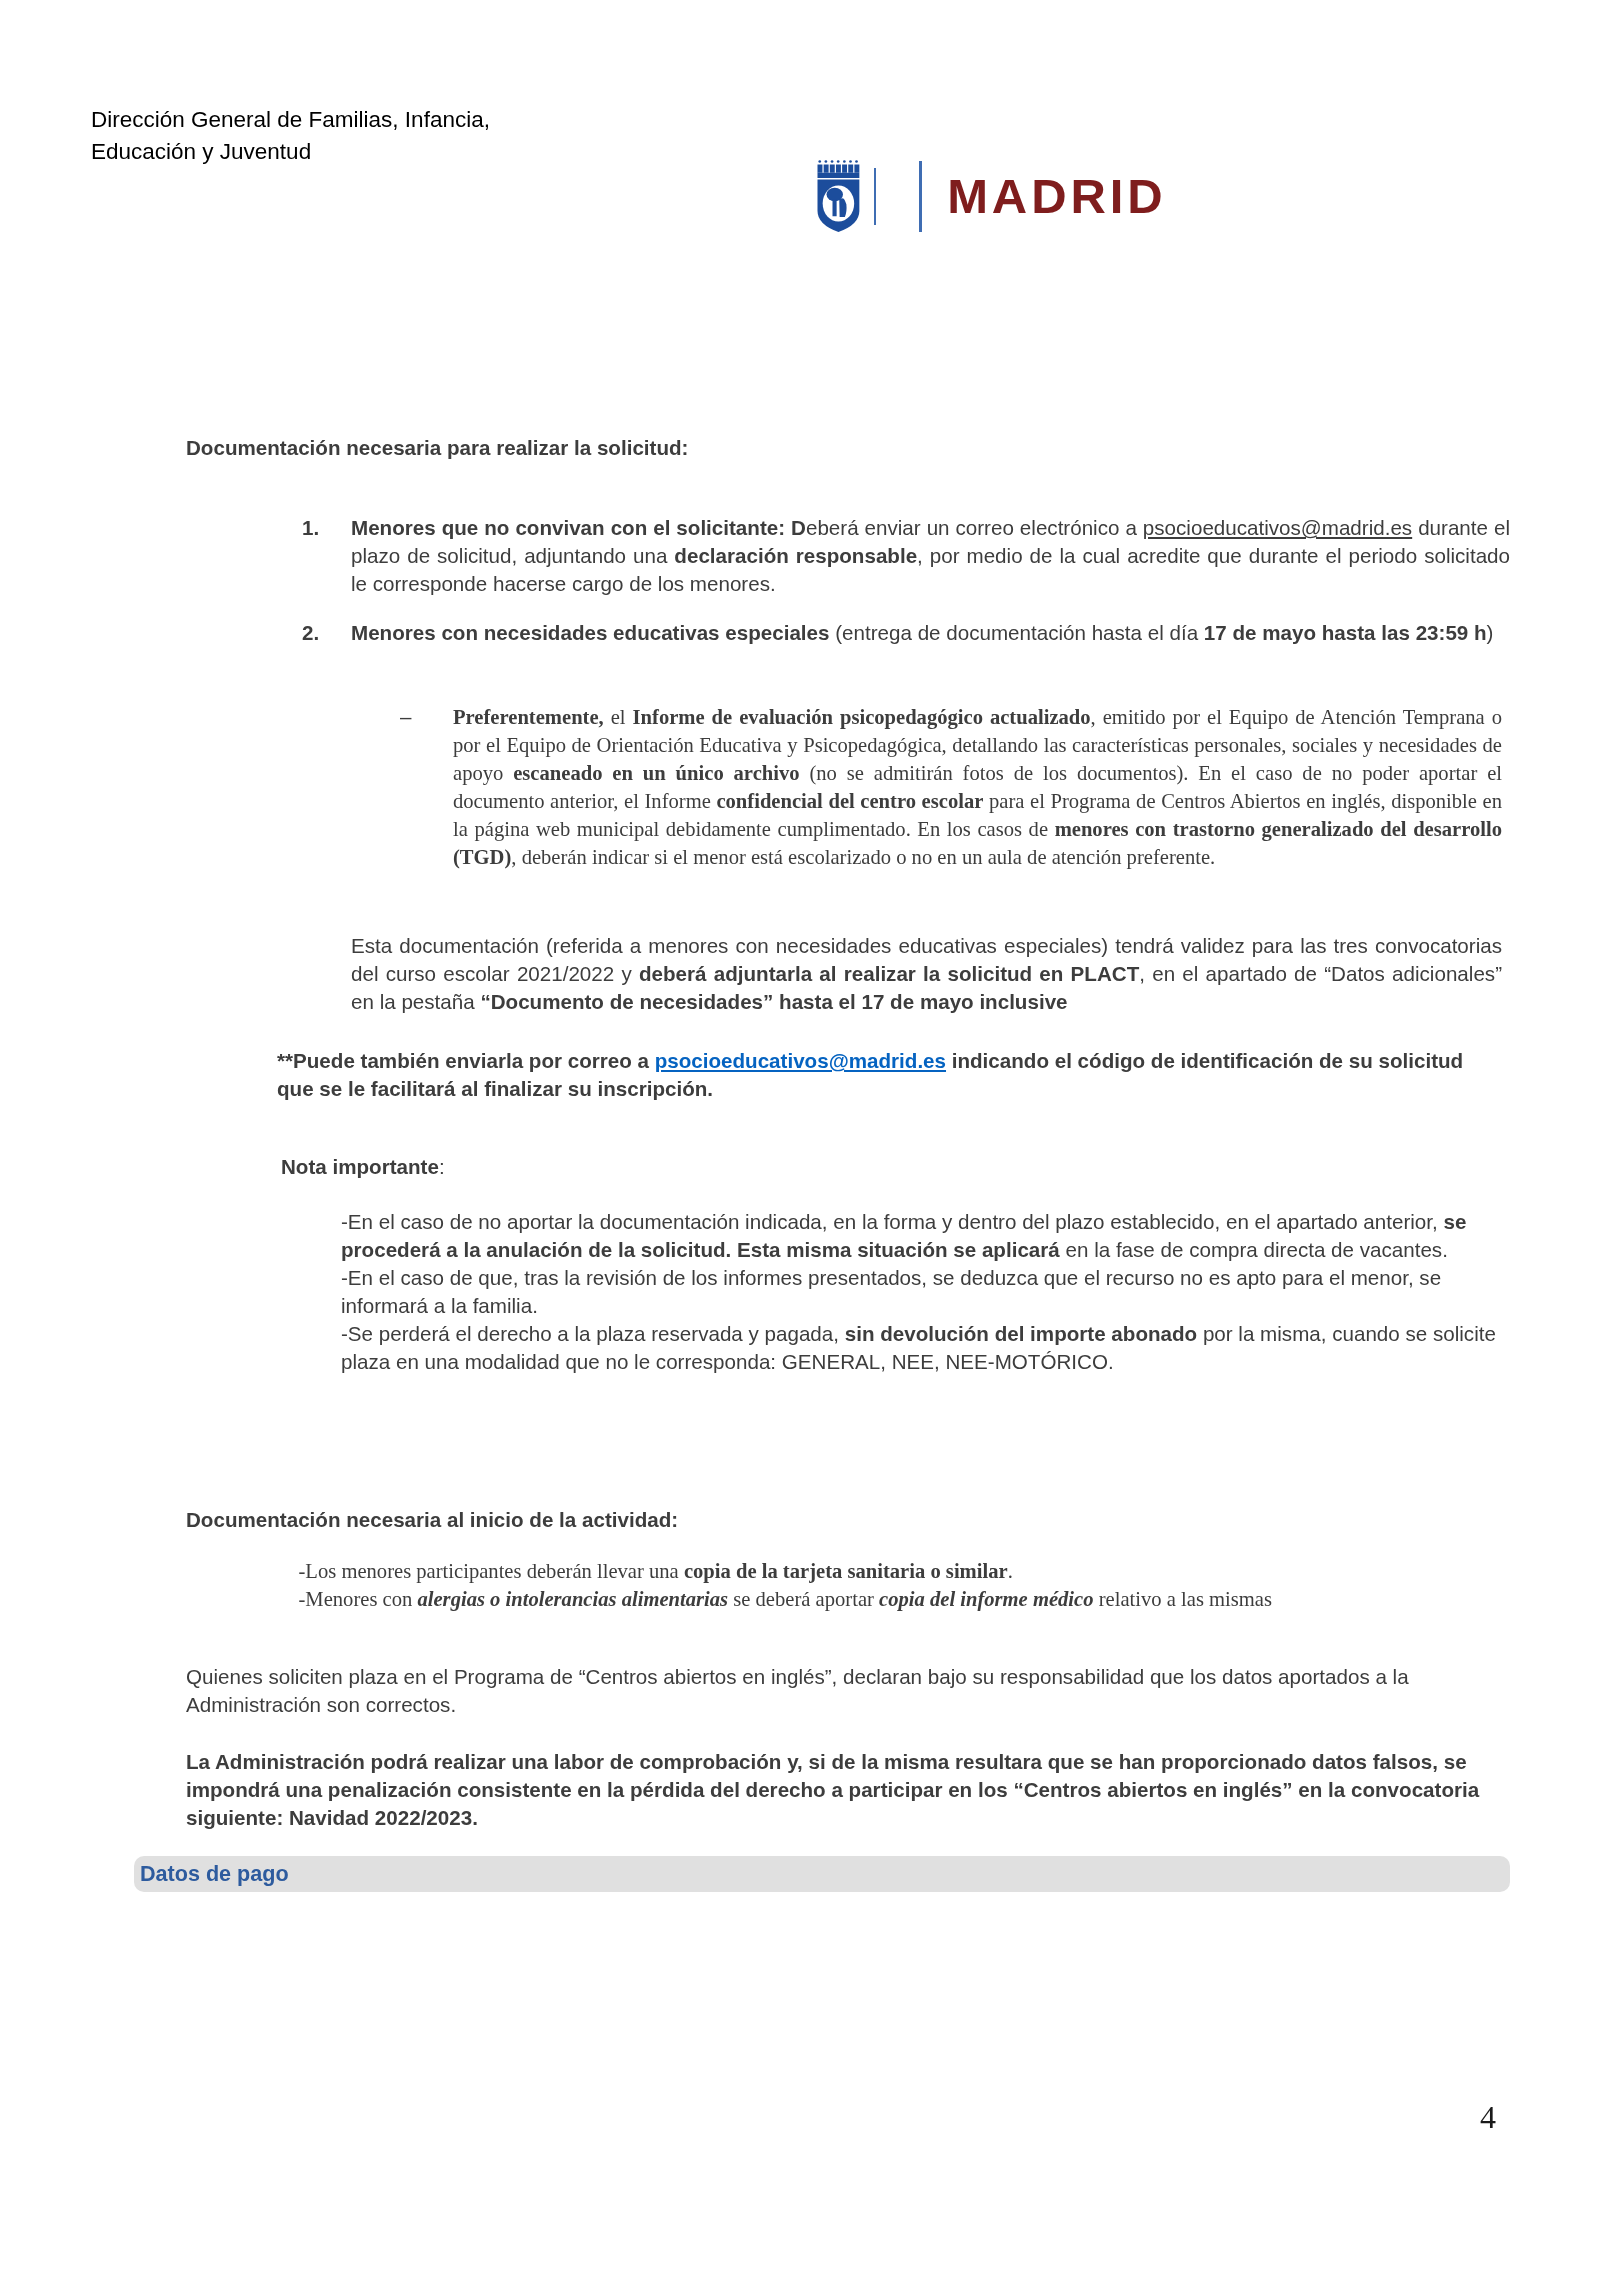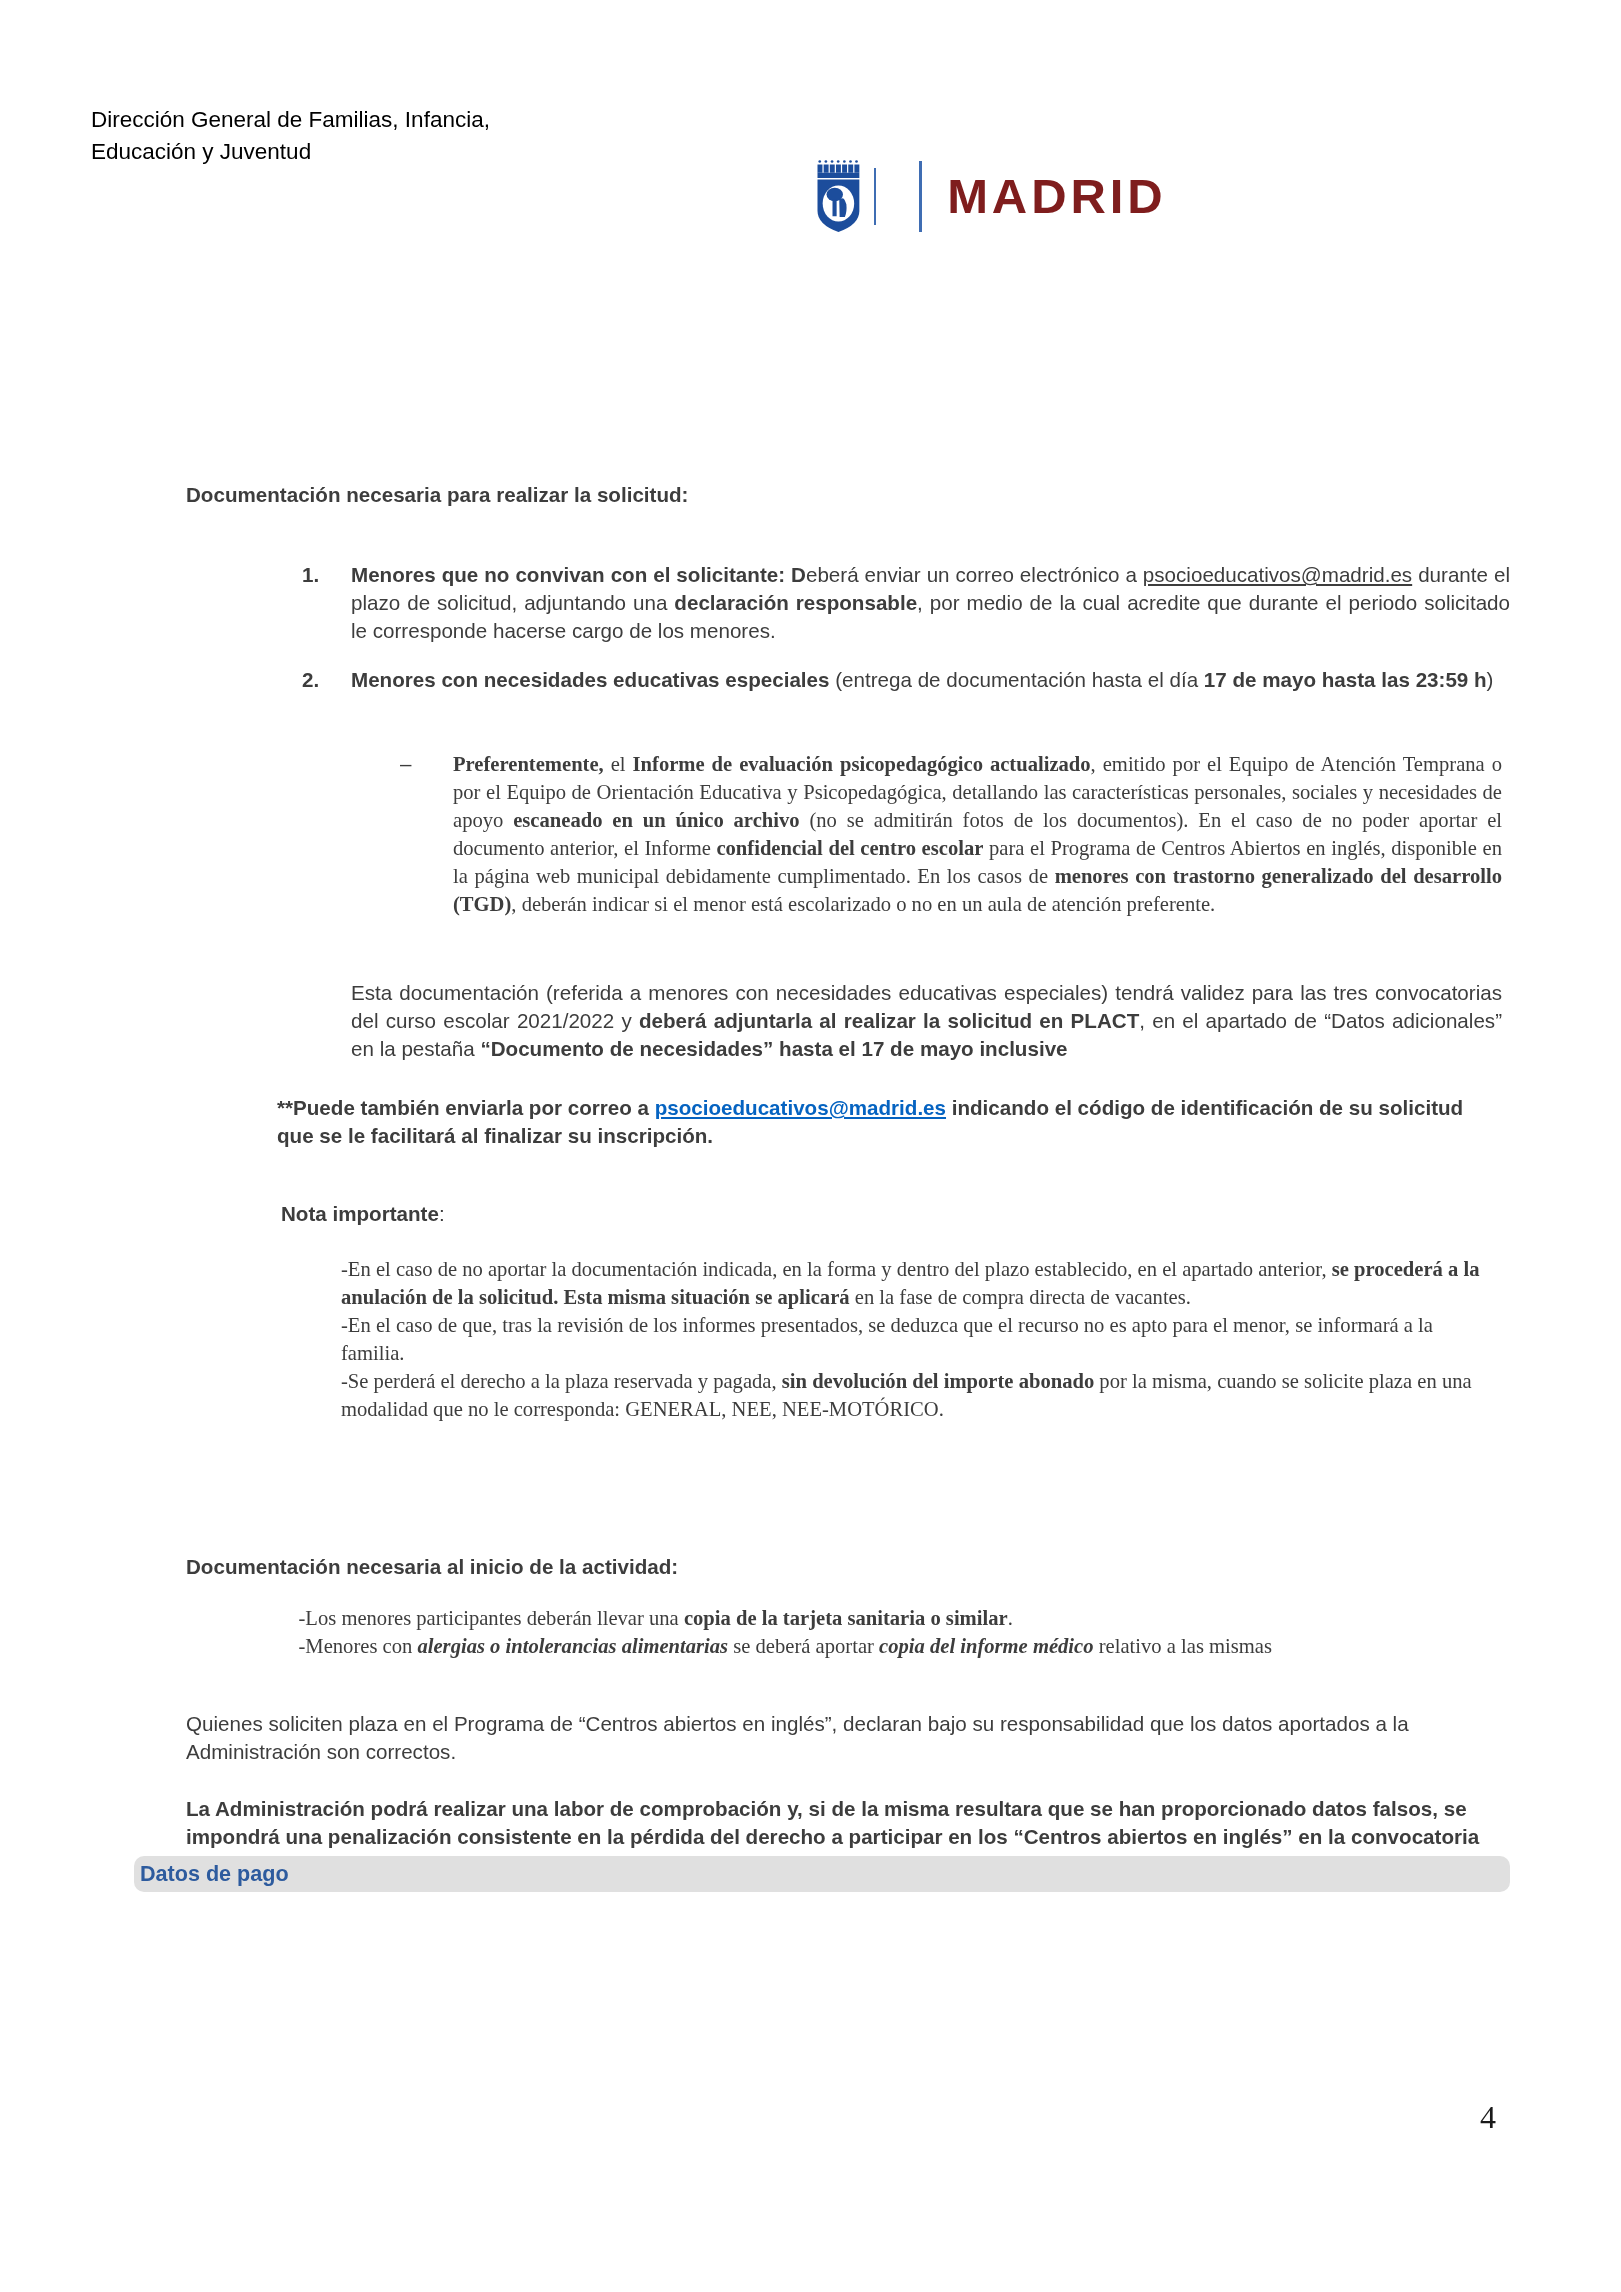--- a/index.html
+++ b/index.html
@@ -14,21 +14,21 @@
   .org{position:absolute;left:91px;top:104px;font-size:22.5px;line-height:32px;color:#000000;}
   .logo-row{position:absolute;left:816px;top:157px;display:flex;align-items:center;}
   .crest{width:45px;height:78px;display:block;}
   .vdiv{background:#3f6db3;}
   .v1{width:2px;height:57px;margin:0 15.7px 0 12.7px;}
   .v2{width:2.9px;height:71px;margin:0 25.5px 0 27.4px;}
   .tagline{font-size:26.5px;line-height:33px;color:#1c4d9c;letter-spacing:0.3px;}
   .madrid{font-size:49px;font-weight:bold;color:#7f1d1d;letter-spacing:3.9px;line-height:1;}
 
   
-  .blk{position:absolute;font-size:20.6px;line-height:28px;margin-top:47px;}
+  .blk{position:absolute;font-size:20.6px;line-height:28px;}
   .just{text-align:justify;}
   .b{font-weight:bold;}
   .i{font-style:italic;}
   .link-plain{text-decoration:underline;cursor:pointer;}
   .link-blue{color:#0563c1;text-decoration:underline;cursor:pointer;}
 
   .heading{font-weight:bold;}
   .pos-h1{top:434px;left:186px;width:1333px;}
   .li{display:flex;}
   .li .num{flex:0 0 49px;font-size:20.6px;line-height:28px;}
@@ -42,21 +42,21 @@
   .pos-validez{top:932px;left:351px;width:1151px;}
   .pos-correo{top:1047px;left:277px;width:1220px;}
   .pos-nota-h{top:1153px;left:281px;width:784px;}
   .pos-nota{top:1208px;left:341px;width:1157px;}
   .pos-entodos{top:1430px;left:192px;width:1323px;}
   .pos-h2{top:1506px;left:186px;width:1333px;}
   .pos-inicio{top:1557px;left:275px;width:1231px;font-family:Liberation Serif, serif;}
   .pos-inicio p{margin:0;text-indent:23.5px;}
   .pos-quienes{top:1663px;left:186px;width:1323px;}
   .pos-admin{top:1748px;left:186px;width:1318px;}
-  .pos-nota p{margin:0;font-family:Liberation Serif, serif;}
+  .pos-nota p{margin:0;}
 
   
   .pago-bar{
     position:absolute;top:1856px;left:134px;width:1376px;height:36px;
     background:#e0e0e0;display:flex;align-items:center;padding-left:5.9px;box-sizing:border-box;border-radius:10px;
   }
   .pago-label{font-size:21.6px;font-weight:bold;color:#2d5b9e;}
 
   
   .page-num{

